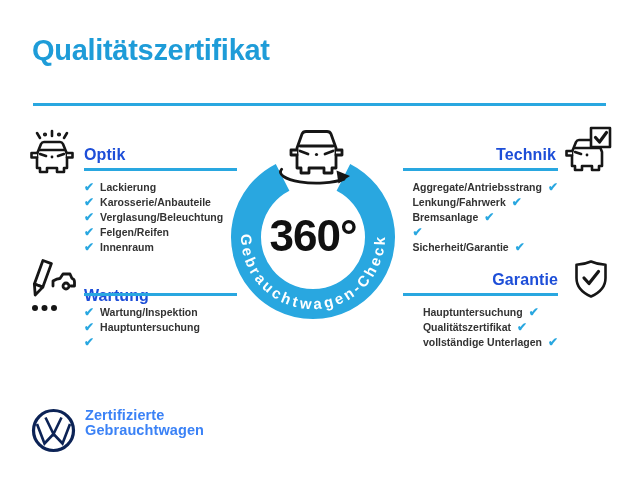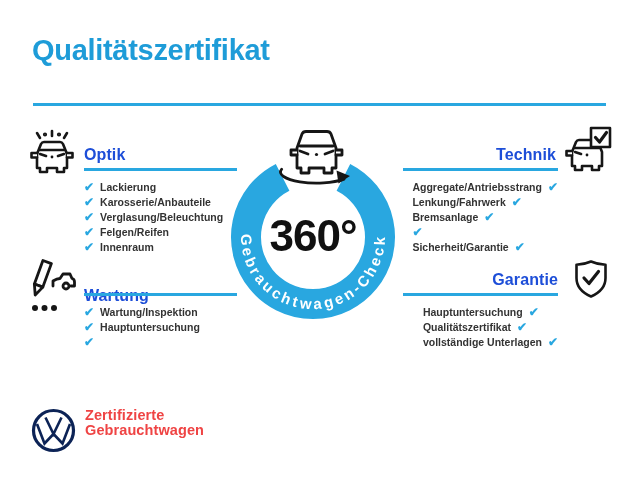--- a/index.html
+++ b/index.html
@@ -32,21 +32,21 @@
   ul.checklist li {
     height:15px; display:flex; align-items:center; gap:6px;
     font-size:10.5px; font-weight:bold; color:#333333; white-space:nowrap;
   }
   ul.checklist.right-side li { }
   .chk { color:#29a7e0; font-size:12px; font-weight:bold; line-height:1; }
 
   
   .footer-text {
     left:85px; top:408px;
-    font-size:14.5px; font-weight:bold; color:#ef4444; line-height:15px;
+    font-size:14.5px; font-weight:bold; color:#3b82f6; line-height:15px;
     letter-spacing:0.1px;
   }
 
   svg { display:block; }
 </style>
 </head>
 <body>
 
 <div class="abs page-title">Qualitätszertifikat</div>
 <div class="abs title-rule"></div>

